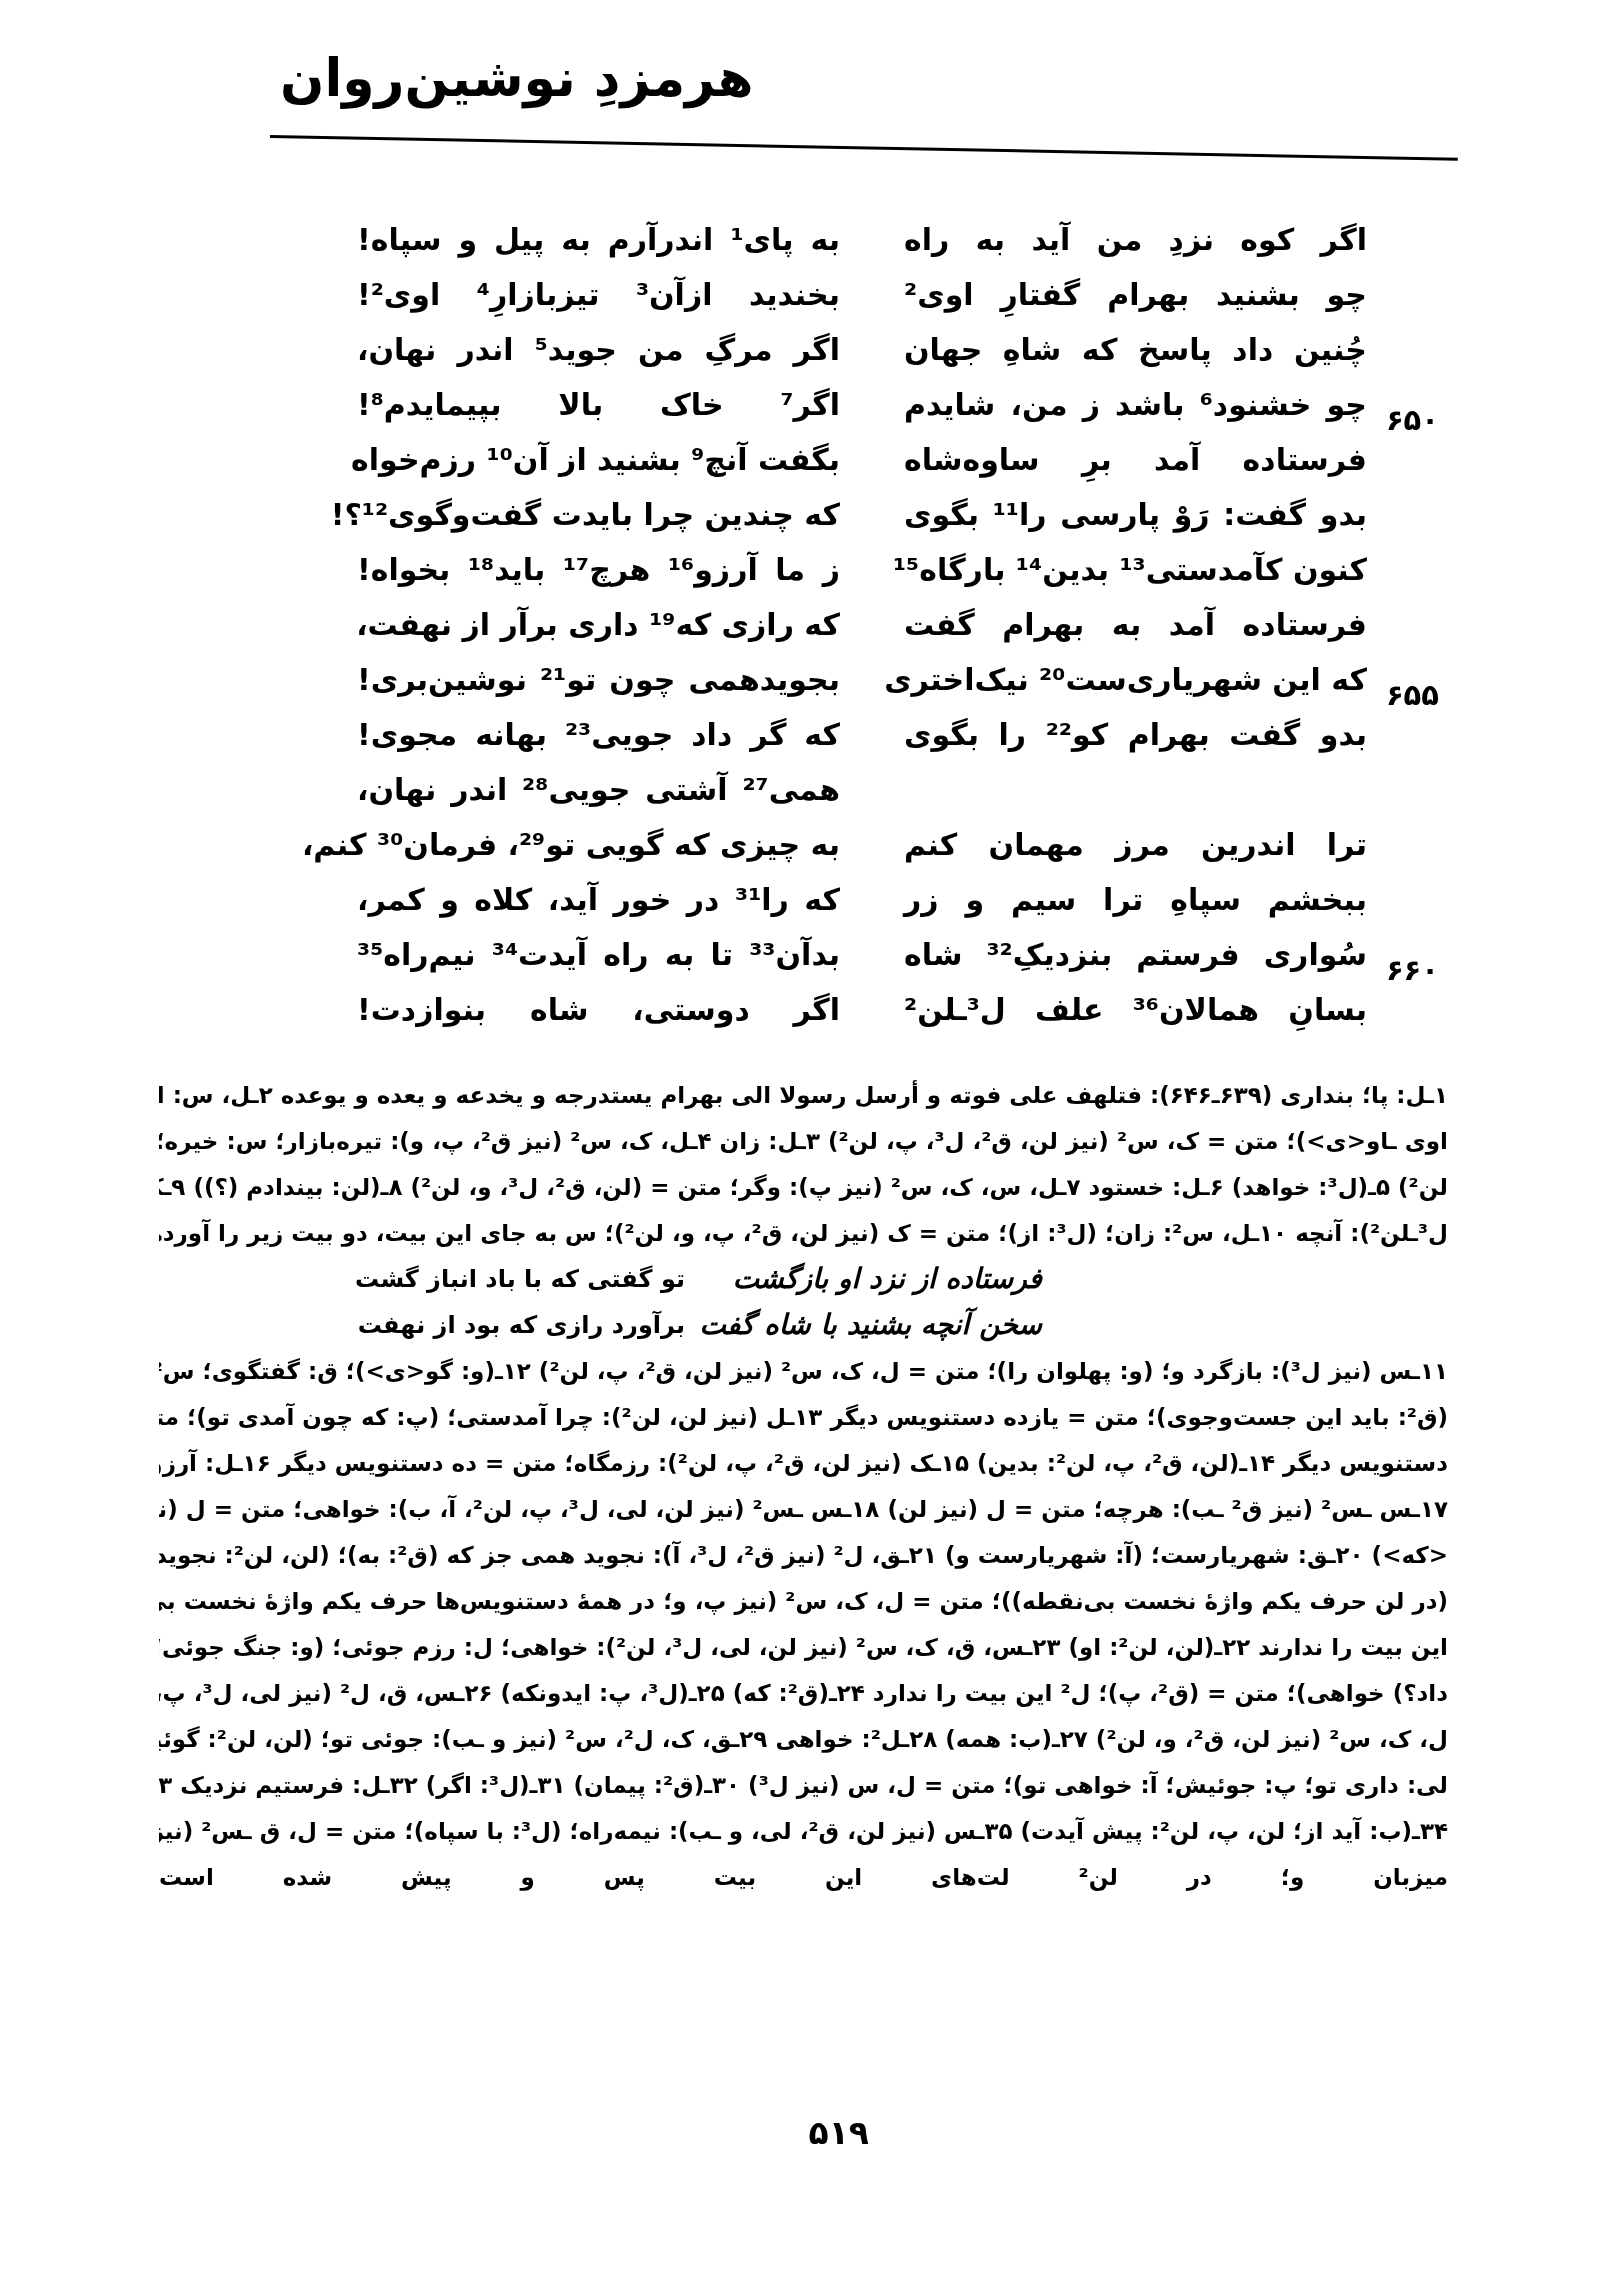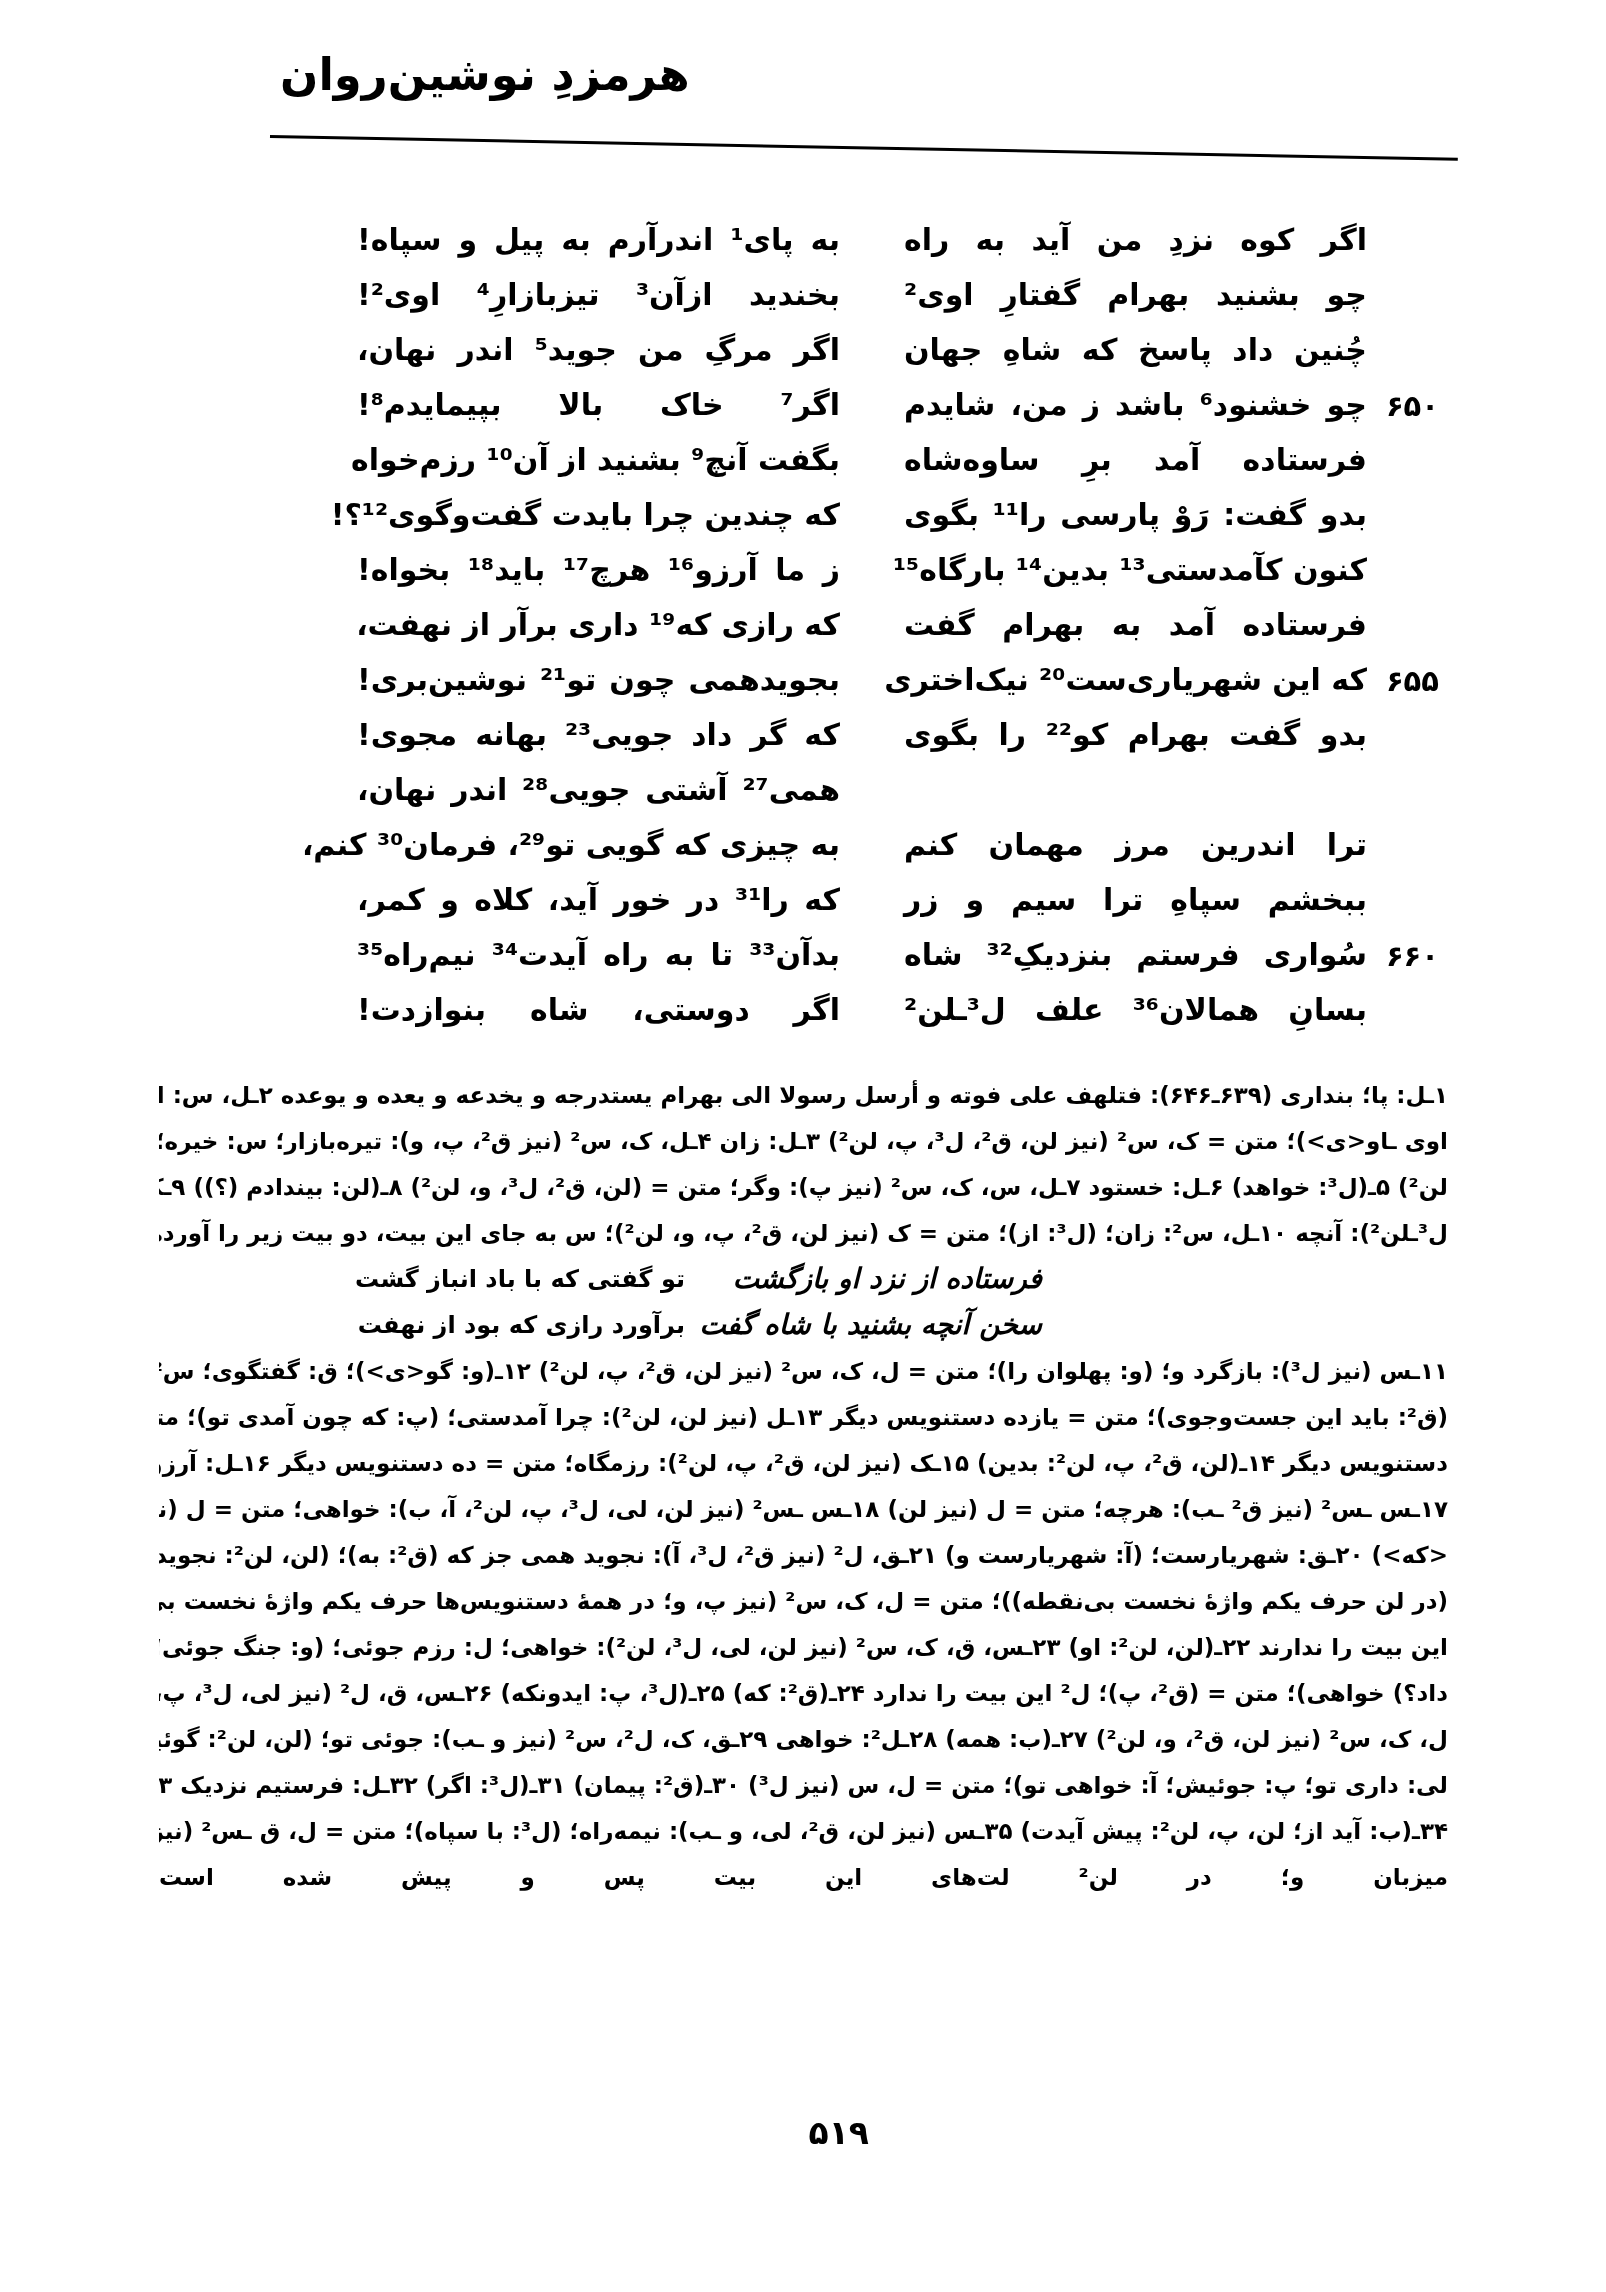--- a/index.html
+++ b/index.html
@@ -1,28 +1,28 @@
 <!DOCTYPE html>
 <html><head>
 <meta charset="utf-8">
 <style>
   html, body { margin: 0; padding: 0; background: #ffffff; }
   body { width: 1607px; height: 2292px; position: relative; overflow: hidden;
          font-family: "DejaVu Sans", sans-serif; color: #000; }
   .header { position: absolute; top: 29px; left: 251px; width: 1207px; height: 116px; }
-  .header-title { position: absolute; left: 29px; top: 19.3px; font-size: 45px; font-weight: bold; direction: rtl; }
+  .header-title { position: absolute; left: 29px; top: 19.3px; font-size: 52px; font-weight: bold; direction: rtl; }
   .header-rule { position: absolute; left: 19.3px; top: 106px; width: 1188px; height: 2.9px; background: #000;
                  transform-origin: left center; transform: rotate(1.1deg); }
   .poem { position: absolute; top: 169px; left: 319px; width: 1120px; }
   .row { position: relative; height: 55px; direction: rtl; }
   .hemi { position: absolute; top: 0; font-size: 30px; font-weight: bold; white-space: nowrap;
           text-align: justify; text-align-last: justify; direction: rtl; line-height: 48px; margin-top: 47px; }
   .hemi.right { right: 72px; width: 463px; }
   .hemi.left { right: 599px; width: 483px; }
-  .lineno { position: absolute; right: 0; top: 0; width: 58px; font-size: 29px; font-weight: bold; direction: rtl; text-align: right; }
+  .lineno { position: absolute; right: 0; top: 14px; width: 58px; font-size: 29px; font-weight: bold; direction: rtl; text-align: right; }
   .notes { position: absolute; top: 1072px; left: 159px; width: 1289px; direction: rtl; }
   .note-line { font-size: 23px; font-weight: bold; line-height: 46px; height: 46px; white-space: nowrap;
                text-align: justify; text-align-last: justify; overflow: hidden; }
   .note-line.last { text-align-last: right; }
   .inset { position: relative; height: 46px; }
   .inset .c1 { position: absolute; right: 406px; font-size: 28px; font-weight: bold; line-height: 46px; white-space: nowrap; font-style: italic; }
   .inset .c2 { position: absolute; right: 763px; font-size: 24px; font-weight: bold; line-height: 46px; white-space: nowrap; }
   .pageno { position: absolute; top: 2113px; left: 753px; width: 116px; text-align: right; font-size: 33px; font-weight: bold; }
 </style>
 </head>

